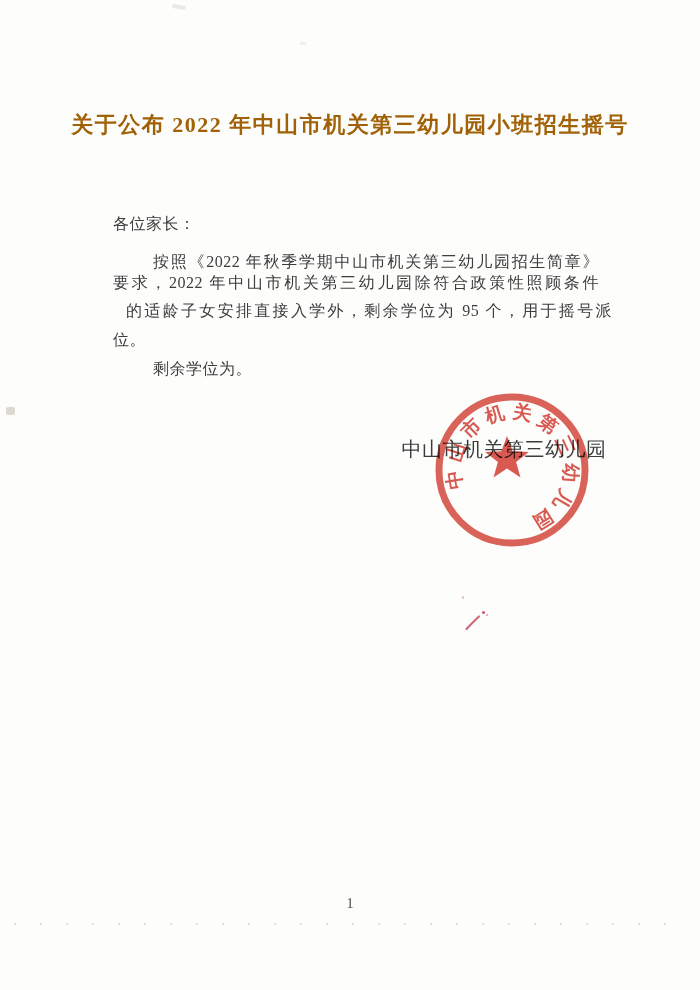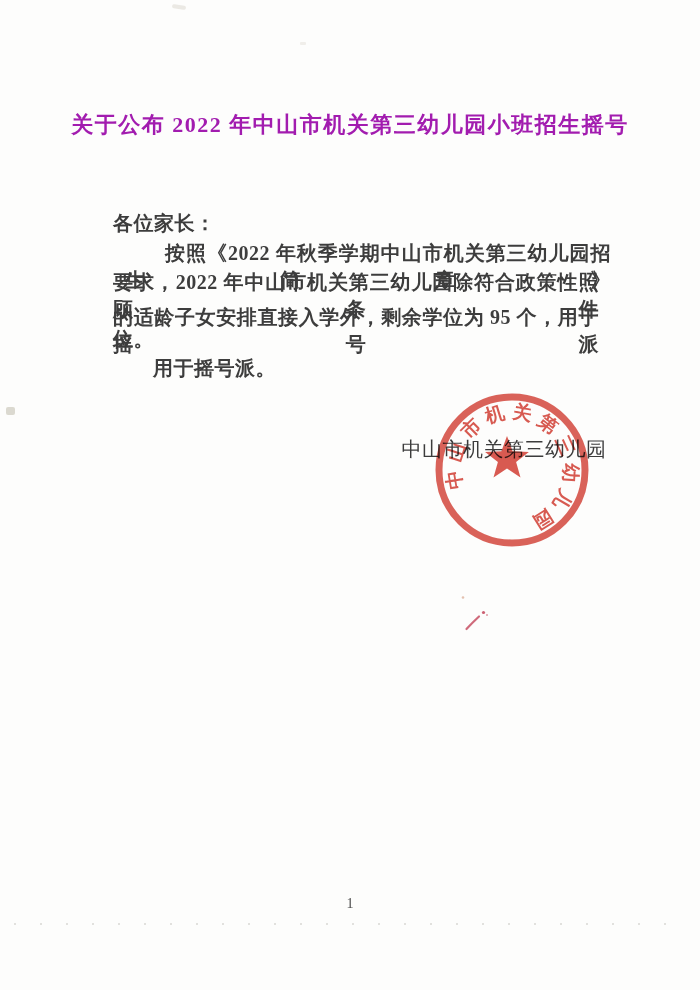--- a/index.html
+++ b/index.html
@@ -10,40 +10,40 @@
   }
   .page{
     position:relative;width:700px;height:990px;
     background:#fdfdfc;overflow:hidden;
     color:#3d3d3d;
   }
   .title-line{
     position:absolute;left:0;right:0;
     text-align:center;
     font-weight:700;font-size:22px;line-height:30px;
-    color:#a21caf;letter-spacing:1.5px;
+    color:#a16207;letter-spacing:1.5px;
   }
   #title1{top:110px;}
   #title2{top:145px;}
   .bline{
     position:absolute;left:113px;width:486px;
-    font-size:20px;line-height:27px;color:#3d3d3d;
-    letter-spacing:0.5px;white-space:nowrap;font-weight:bold;
+    font-size:16px;line-height:27px;color:#3d3d3d;
+    letter-spacing:0.5px;white-space:nowrap;
   }
   .j{
     white-space:normal;
     text-align:justify;
     text-align-last:justify;
     -moz-text-align-last:justify;
   }
   .ind{text-indent:40px;}
   #bl0{top:210px;}
-  #bl1{top:240px;margin-left:12px;}
+  #bl1{top:248px;}
   #bl2{top:269px;}
-  #bl3{top:304px;}
+  #bl3{top:297px;margin-left:13px;}
   #bl4{top:326px;}
   #bl5{top:355px;}
   .sig{
     position:absolute;left:400px;width:208px;
     text-align:center;font-size:20px;color:#3c3c3c;
     letter-spacing:0.5px;white-space:nowrap;
   }
   #sigorg{top:436px;}
   #sigdate{top:468px;}
   .stamp-svg{
@@ -71,21 +71,21 @@
 
 <div class="page">
 
   <div class="title-line" id="title1">关于公布 2022 年中山市机关第三幼儿园小班招生摇号</div>
 
   <div class="bline" id="bl0">各位家长：</div>
   <div class="bline j ind" id="bl1">按照《2022 年秋季学期中山市机关第三幼儿园招生简章》</div>
   <div class="bline j" id="bl2">要求，2022 年中山市机关第三幼儿园除符合政策性照顾条件</div>
   <div class="bline j" id="bl3">的适龄子女安排直接入学外，剩余学位为 95 个，用于摇号派</div>
   <div class="bline" id="bl4">位。</div>
-  <div class="bline ind" id="bl5">用于摇号派。</div>
+  <div class="bline ind" id="bl5">剩余学位为。</div>
 
   <div class="sig" id="sigorg">中山市机关第三幼儿园</div>
 
   <svg class="stamp-svg" width="700" height="990" viewBox="0 0 700 990">
     <g opacity="0.9">
       <circle cx="512" cy="470" r="73" fill="none" stroke="#d23b30" stroke-width="7" opacity="0.88"></circle>
       <polygon points="507,436 512.6,451.2 528.9,451.9 516.1,462 520.5,477.6 507,468.6 493.5,477.6 497.9,462 485.1,451.9 501.4,451.2" fill="#d23b30" opacity="0.92"></polygon>
       <defs>
         <path id="arcpath" d="M 463.1 487.8 A 52 52 0 1 1 529.8 518.9" fill="none"></path>
       </defs>

